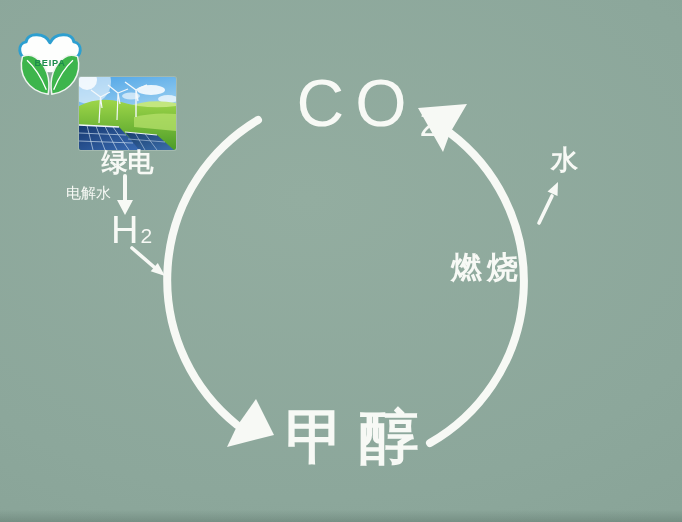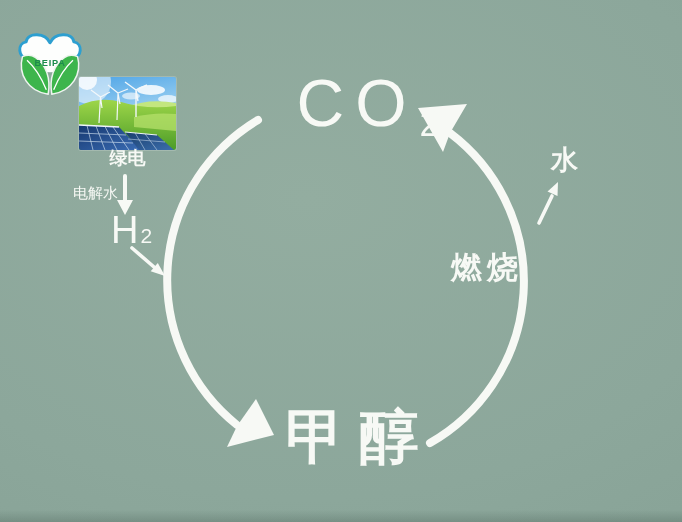--- a/index.html
+++ b/index.html
@@ -25,22 +25,22 @@
 
   .methanol-label{
     left:246px;top:408px;width:212px;text-align:center;
     font-size:59px;font-weight:700;letter-spacing:15px;line-height:1;
     text-indent:15px;
   }
 
   .combustion-label{left:451px;top:252px;font-size:31px;font-weight:600;letter-spacing:5px;line-height:1;}
   .water-label{left:551px;top:147px;font-size:27px;font-weight:600;line-height:1;}
 
-  .green-elec-label{left:79px;top:149px;width:97px;text-align:center;font-size:18px;font-weight:700;line-height:1;}
-  .electrolysis-label{left:66px;top:185px;width:52px;text-align:right;font-size:15px;font-weight:500;line-height:1;}
+  .green-elec-label{left:79px;top:149px;width:97px;text-align:center;font-size:26px;font-weight:700;line-height:1;}
+  .electrolysis-label{left:66px;top:185px;width:52px;font-size:15px;font-weight:500;line-height:1;}
 
   .h2-label{left:111px;top:211px;font-size:38px;font-weight:400;line-height:1;text-align:center;}
   .h2-label .sub{font-size:21px;margin-left:2px;}
 
   .logo-box{left:16px;top:24px;width:68px;height:78px;}
   .photo-box{left:79px;top:77px;width:97px;height:73px;border-radius:2px;overflow:hidden;box-shadow:0 0 0 1px rgba(255,255,255,.18);}
 </style>
 </head>
 <body>
 

